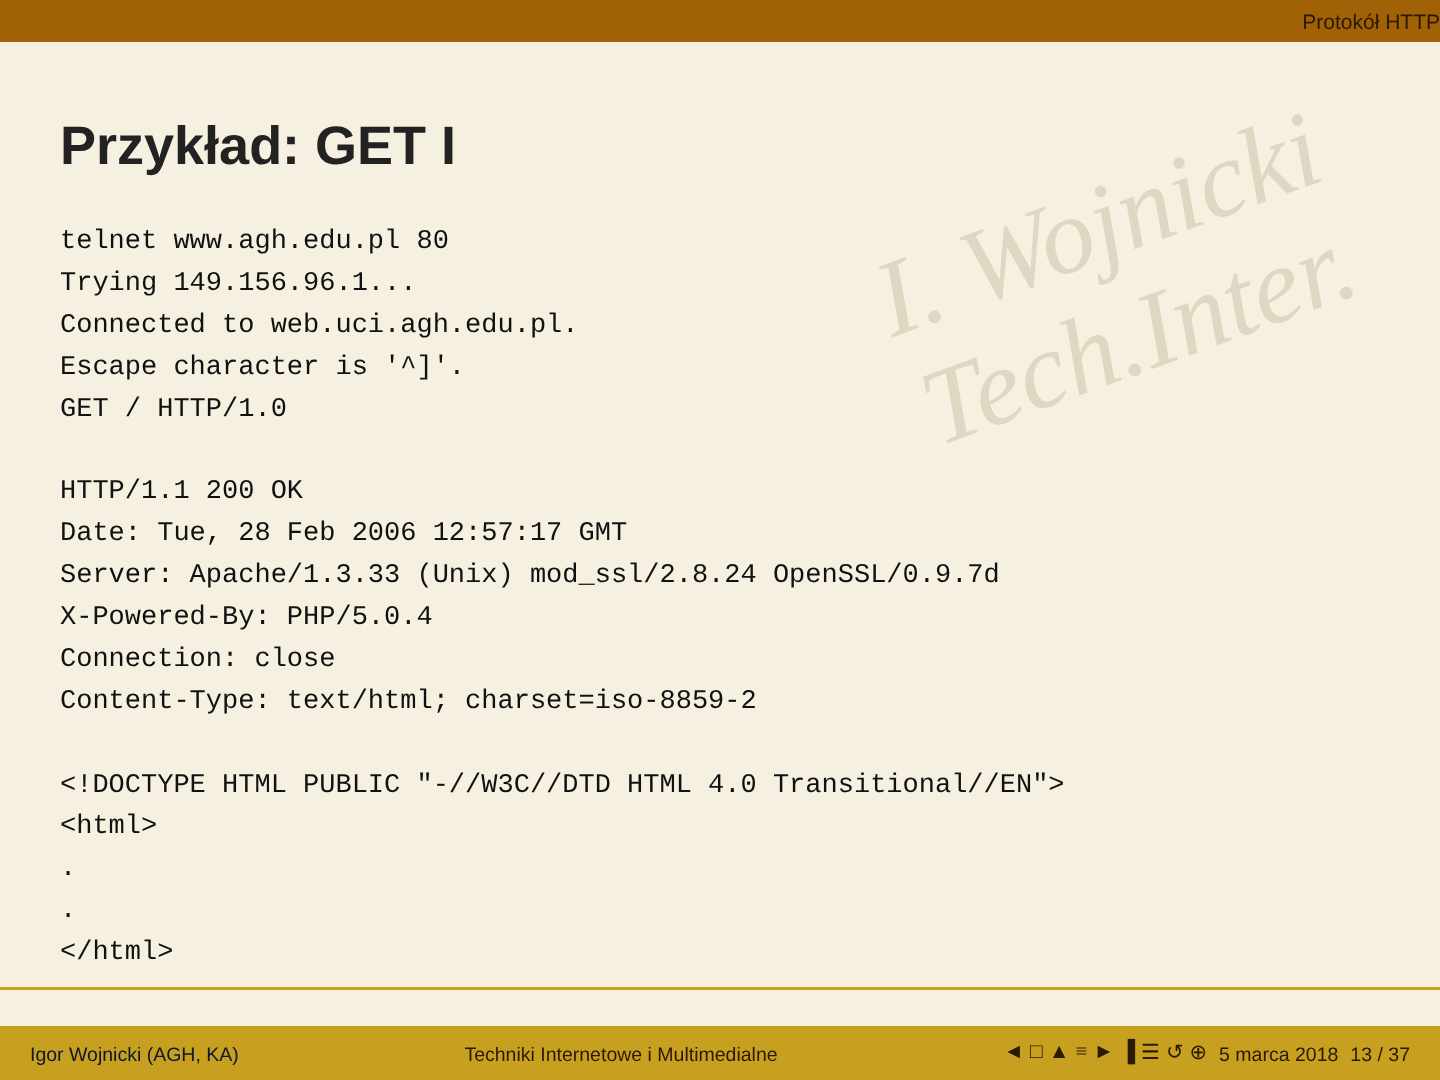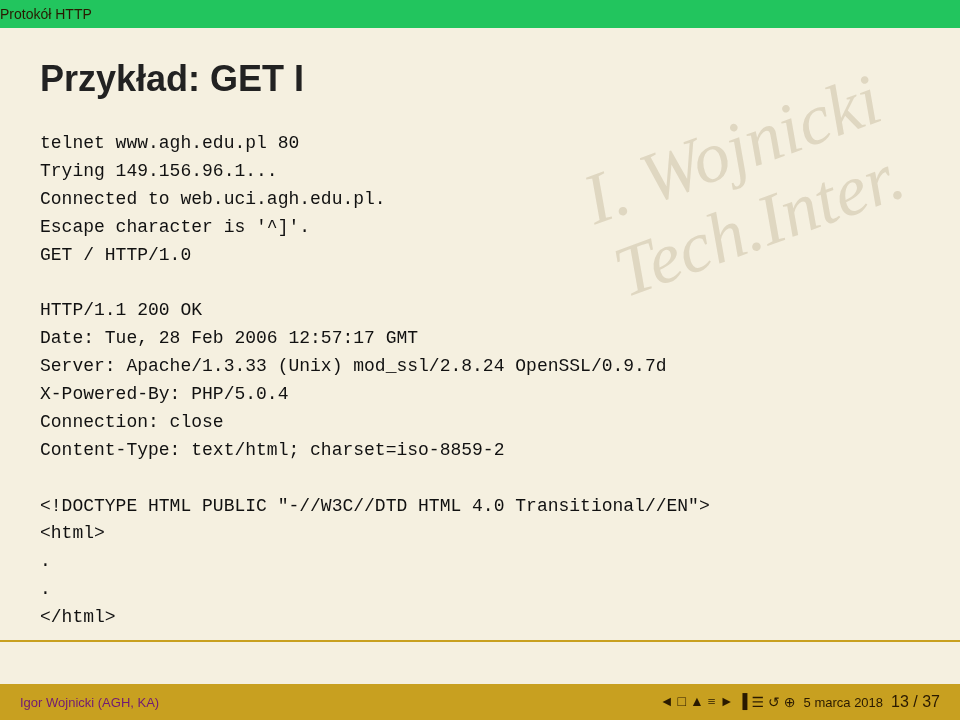--- a/index.html
+++ b/index.html
@@ -10,44 +10,44 @@
       background: #f5f0e0;
       font-family: 'Georgia', serif;
       overflow: hidden;
       position: relative;
     }
 
     
     .top-bar {
       width: 100%;
       height: 28px;
-      background: #22c55e;
+      background: #a16207;
       display: flex;
       align-items: center;
-      justify-content: flex-start;
+      justify-content: flex-end;
     }
 
     .top-bar-title {
       font-size: 14px;
       color: #2a1a00;
       font-family: sans-serif;
     }
 
     
     .main-content {
       padding: 20px 40px 0 40px;
       position: relative;
     }
 
     
     .page-title {
       font-size: 36px;
       font-weight: bold;
       color: #222;
-      margin-top: 10px;
+      margin-top: 28px;
       margin-bottom: 30px;
       font-family: sans-serif;
     }
 
     
     .code-block {
       font-family: 'Courier New', Courier, monospace;
       font-size: 18px;
       line-height: 1.55;
       color: #111;
@@ -78,21 +78,21 @@
       height: 36px;
       background: #c8a020;
       display: flex;
       align-items: center;
       justify-content: space-between;
       padding: 0 20px;
     }
 
     .bottom-left {
       font-size: 13px;
-      color: #701a75;
+      color: #0f172a;
       font-family: sans-serif;
     }
 
     .bottom-center {
       font-size: 13px;
       color: #2a1a00;
       font-family: sans-serif;
     }
 
     .bottom-right-area {
@@ -101,21 +101,21 @@
       gap: 8px;
     }
 
     .bottom-date {
       font-size: 13px;
       color: #2a1a00;
       font-family: sans-serif;
     }
 
     .bottom-pages {
-      font-size: 16px;
+      font-size: 13px;
       color: #2a1a00;
       font-family: sans-serif;
     }
 
     
     .nav-icons {
       display: flex;
       align-items: center;
       gap: 4px;
     }
@@ -166,20 +166,21 @@
 &lt;html&gt;
 .
 .
 &lt;/html&gt;</div>
 </div>
 
 <div class="divider-line"></div>
 
 <div class="bottom-bar">
   <span class="bottom-left">Igor Wojnicki (AGH, KA)</span>
+  <span class="bottom-center">Techniki Internetowe i Multimedialne</span>
   <div class="bottom-right-area">
     <div class="nav-icons">
       <span class="nav-icon">◄</span>
       <span class="nav-icon">□</span>
       <span class="nav-icon">▲</span>
       <span class="nav-icon">≡</span>
       <span class="nav-icon">►</span>
       <span class="nav-icon">▐</span>
       <span class="nav-icon">☰</span>
       <span class="nav-icon">↺</span>

